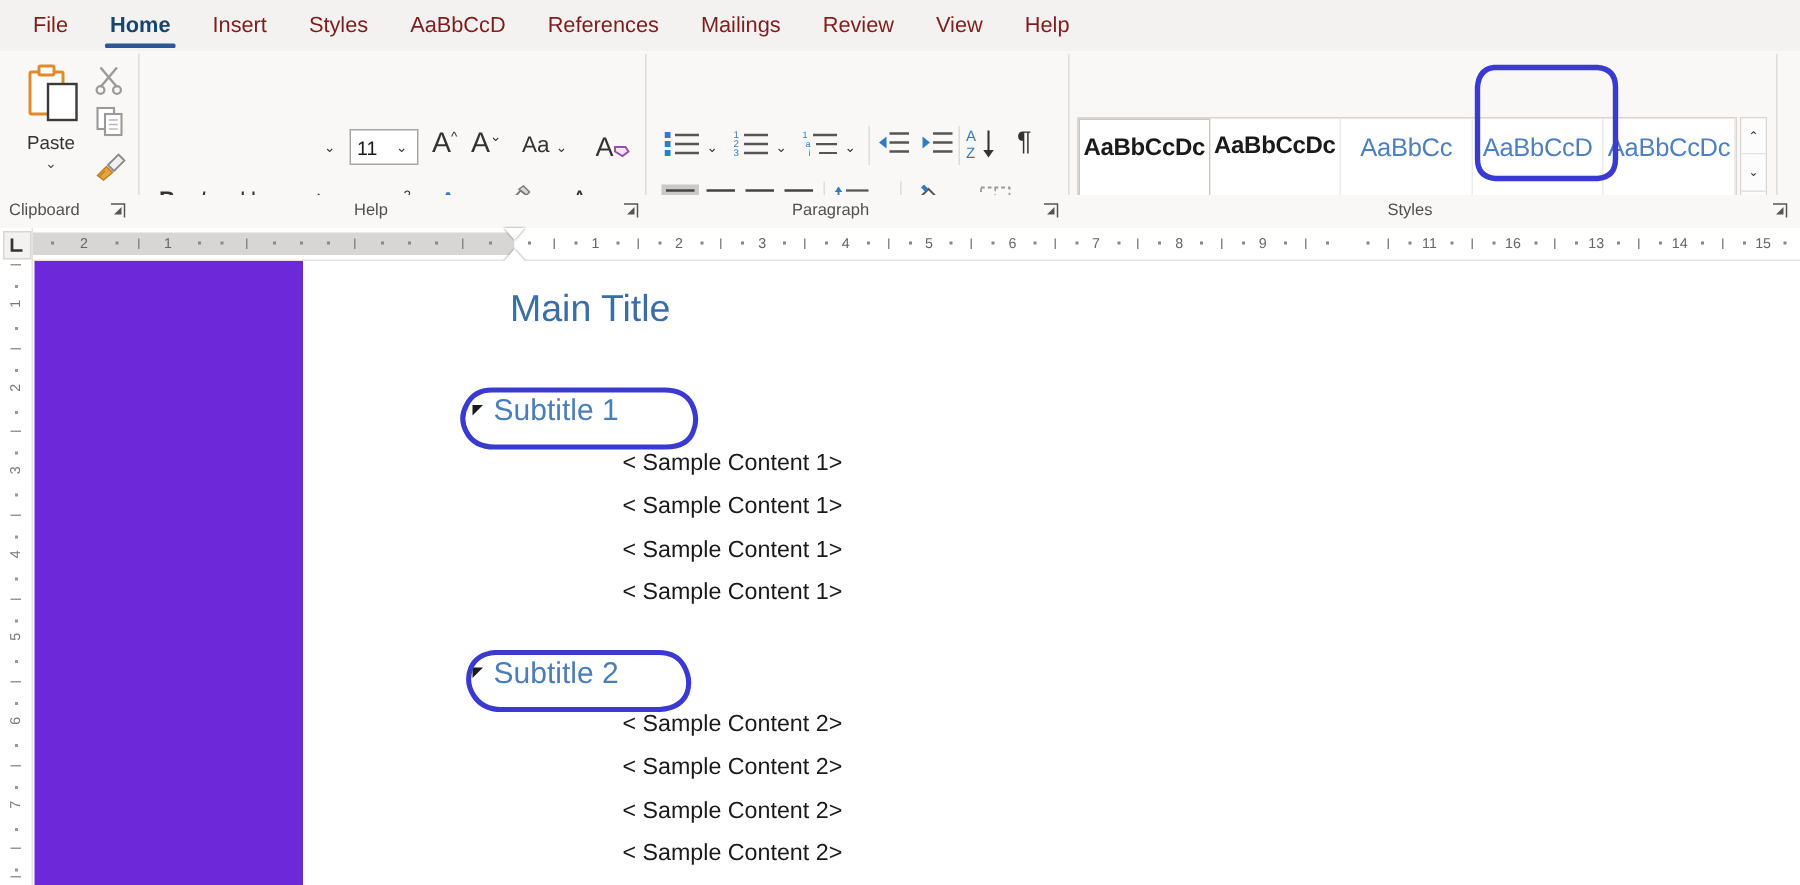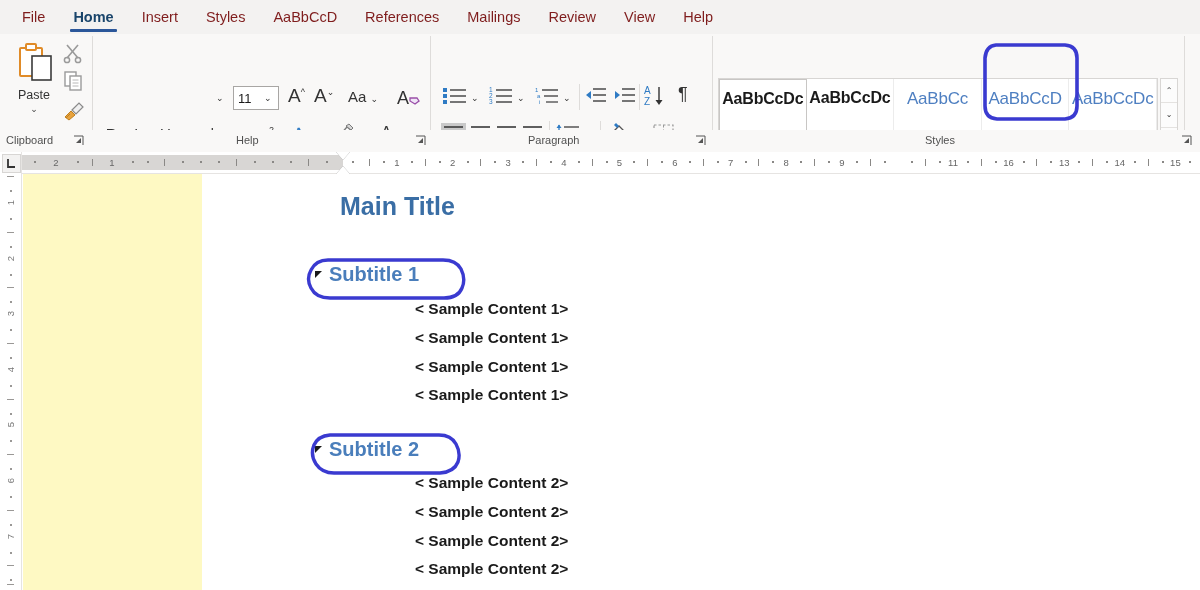--- a/index.html
+++ b/index.html
@@ -179,22 +179,21 @@
   .vdot {
     position:absolute; left:10px; width:2px; height:2px; background:#9a9896;
   }
   .vbar {
     position:absolute; left:7px; width:7px; height:1px; background:#9a9896;
   }
 
   
   .workspace {
     position:absolute; left:23px; top:174px; width:1177px; height:416px;
-    background:#fef9c3;
-    font-weight:bold;
+    background:#6d28d9;
   }
   .page {
     position:absolute; left:179px; top:0px; width:998px; height:416px;
     background:#ffffff;
   }
   .topbar-shadow {
     position:absolute; left:179px; top:0; width:998px; height:4px;
     background:#d2d0ce;
   }
 

